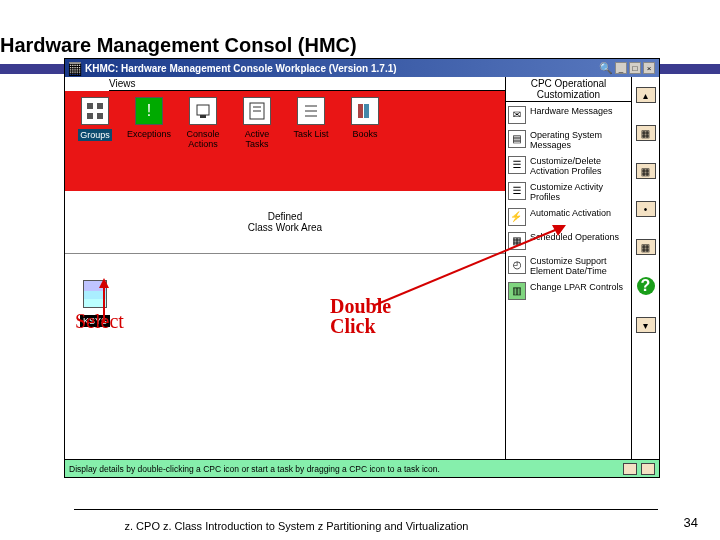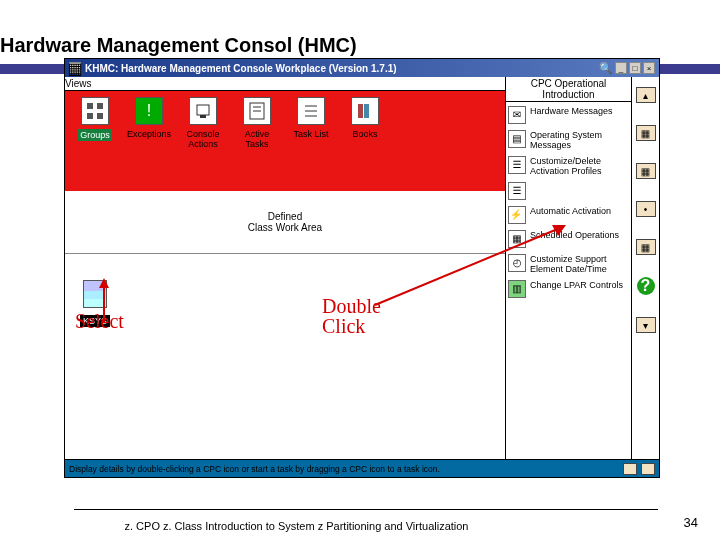--- a/index.html
+++ b/index.html
@@ -7,47 +7,47 @@
   .slide-title { font-size: 20px; font-weight: bold; text-align: left; padding: 10px 0 6px; margin-top: 24px; }
   .app { position: absolute; left: 64px; top: 58px; width: 596px; height: 420px; border: 1px solid #000; background: #fff; display: flex; flex-direction: column; }
   .titlebar { height: 18px; background: linear-gradient(90deg, #1a3a8a, #5a7ac0); display: flex; align-items: center; justify-content: space-between; padding: 0 4px; }
   .titlebar-text { color: #fff; font-size: 10px; font-weight: bold; }
   .sysmenu { width: 12px; height: 12px; background: #d4d0c8; border: 1px solid #888; margin-right: 4px; display: flex; align-items: center; justify-content: center; }
   .titlebar-left { display: flex; align-items: center; }
   .titlebar-right { display: flex; gap: 2px; align-items: center; }
   .winbtn { width: 12px; height: 12px; background: #d4d0c8; border: 1px solid #888; font-size: 8px; display: flex; align-items: center; justify-content: center; }
   .body { flex: 1; display: flex; position: relative; }
   .main { flex: 1; display: flex; flex-direction: column; }
-  .views-hdr { font-size: 10px; padding: 1px 0; border-bottom: 1px solid #000; }
+  .views-hdr { font-size: 10px; padding: 1px 0; border-bottom: 1px solid #000; margin-left: 44px; }
   .redband { background: #e91515; height: 100px; display: flex; align-items: flex-start; padding: 6px 6px 0; gap: 6px; }
   .view-item { width: 48px; text-align: center; color: #000; font-size: 9px; line-height: 10px; }
   .view-item .ico { width: 28px; height: 28px; margin: 0 auto 4px; background: #fff; border: 1px solid #555; display: flex; align-items: center; justify-content: center; }
-  .view-item.selected .lbl { background: #15803d; color: #fff; padding: 1px 2px; display: inline-block; }
+  .view-item.selected .lbl { background: #0c4a6e; color: #fff; padding: 1px 2px; display: inline-block; }
   .workarea-hdr { text-align: center; font-size: 10px; padding: 20px 0; border-bottom: 1px solid #888; }
   .workarea { flex: 1; position: relative; background: #fff; }
   .cpc { position: absolute; left: 10px; top: 26px; width: 40px; text-align: center; }
   .cpc .ico { width: 24px; height: 28px; margin: 0 auto 2px; background: linear-gradient(180deg, #bfc4ff 0 40%, #aef 40% 70%, #bff 70% 100%); border: 1px solid #555; }
   .cpc .lbl { background: #000; color: #fff; font-size: 9px; display: inline-block; padding: 1px 3px; }
   .rightpanel { width: 154px; border-left: 1px solid #000; display: flex; }
   .tasks { flex: 1; display: flex; flex-direction: column; }
   .tasks-title { text-align: center; font-size: 10px; padding: 1px 2px; border-bottom: 1px solid #000; line-height: 11px; }
   .tasklist { flex: 1; padding: 4px 2px; }
   .task { display: flex; align-items: flex-start; gap: 4px; font-size: 9px; margin-bottom: 6px; line-height: 10px; }
   .task .ti { width: 18px; height: 18px; border: 1px solid #666; background: #fff; flex-shrink: 0; display: flex; align-items: center; justify-content: center; font-size: 10px; }
   .task .tl { flex: 1; }
   .toolcol { width: 28px; border-left: 1px solid #000; display: flex; flex-direction: column; align-items: center; padding-top: 10px; gap: 22px; }
   .tbtn { width: 20px; height: 16px; border: 1px solid #444; background: #f4e2c4; font-size: 10px; display: flex; align-items: center; justify-content: center; }
   .help { width: 18px; height: 18px; border-radius: 50%; background: #1a9e1a; color: #fff; font-weight: bold; display: flex; align-items: center; justify-content: center; }
-  .statusbar { height: 18px; border-top: 1px solid #000; display: flex; align-items: center; justify-content: space-between; padding: 0 4px; background: #0369a1; }
+  .statusbar { height: 18px; border-top: 1px solid #000; display: flex; align-items: center; justify-content: space-between; padding: 0 4px; background: #86efac; }
   .statusbar .st { font-size: 8.5px; }
   .statusbar .sr { display: flex; gap: 4px; }
   .sbtn { width: 14px; height: 12px; border: 1px solid #444; background: #f4e2c4; }
   .annot { position: absolute; color: #d40000; font-size: 20px; font-family: Georgia, serif; pointer-events: none; }
   .annot.select { left: 75px; top: 310px; }
-  .annot.dbl { left: 322px; top: 296px; }
+  .annot.dbl { left: 330px; top: 296px; font-weight: bold; }
   .arrow { position: absolute; pointer-events: none; }
   .ico svg { display: block; }
   .footer { position: absolute; bottom: 8px; left: 0; width: 593px; text-align: center; font-size: 11px; }
   .pagen { position: absolute; right: 22px; bottom: 10px; font-size: 13px; }
   .bluebar { position: absolute; left: 0; top: 64px; width: 64px; height: 10px; background: #3b3b8f; }
   .bluebar2 { position: absolute; right: 0; top: 64px; width: 60px; height: 10px; background: #3b3b8f; }
   .underline { position: absolute; left: 74px; bottom: 30px; width: 584px; height: 1px; background: #000; }
 </style>
 </head>
 <body>
@@ -135,36 +135,37 @@
       <div class="workarea">
         <div class="cpc">
           <div class="ico"></div>
           <span class="lbl">KSYS</span>
         </div>
       </div>
     </div>
 
     <div class="rightpanel">
       <div class="tasks">
-        <div class="tasks-title">CPC Operational Introduction</div>
+        <div class="tasks-title">CPC Operational Customization</div>
         <div class="tasklist">
           <div class="task">
               <div class="ti">✉</div>
               <div class="tl">Hardware Messages</div>
             </div>
           <div class="task">
               <div class="ti">▤</div>
               <div class="tl">Operating System Messages</div>
             </div>
           <div class="task">
               <div class="ti">☰</div>
               <div class="tl">Customize/Delete Activation Profiles</div>
             </div>
           <div class="task">
               <div class="ti">☰</div>
+              <div class="tl">Customize Activity Profiles</div>
             </div>
           <div class="task">
               <div class="ti">⚡</div>
               <div class="tl">Automatic Activation</div>
             </div>
           <div class="task">
               <div class="ti">▦</div>
               <div class="tl">Scheduled Operations</div>
             </div>
           <div class="task">

